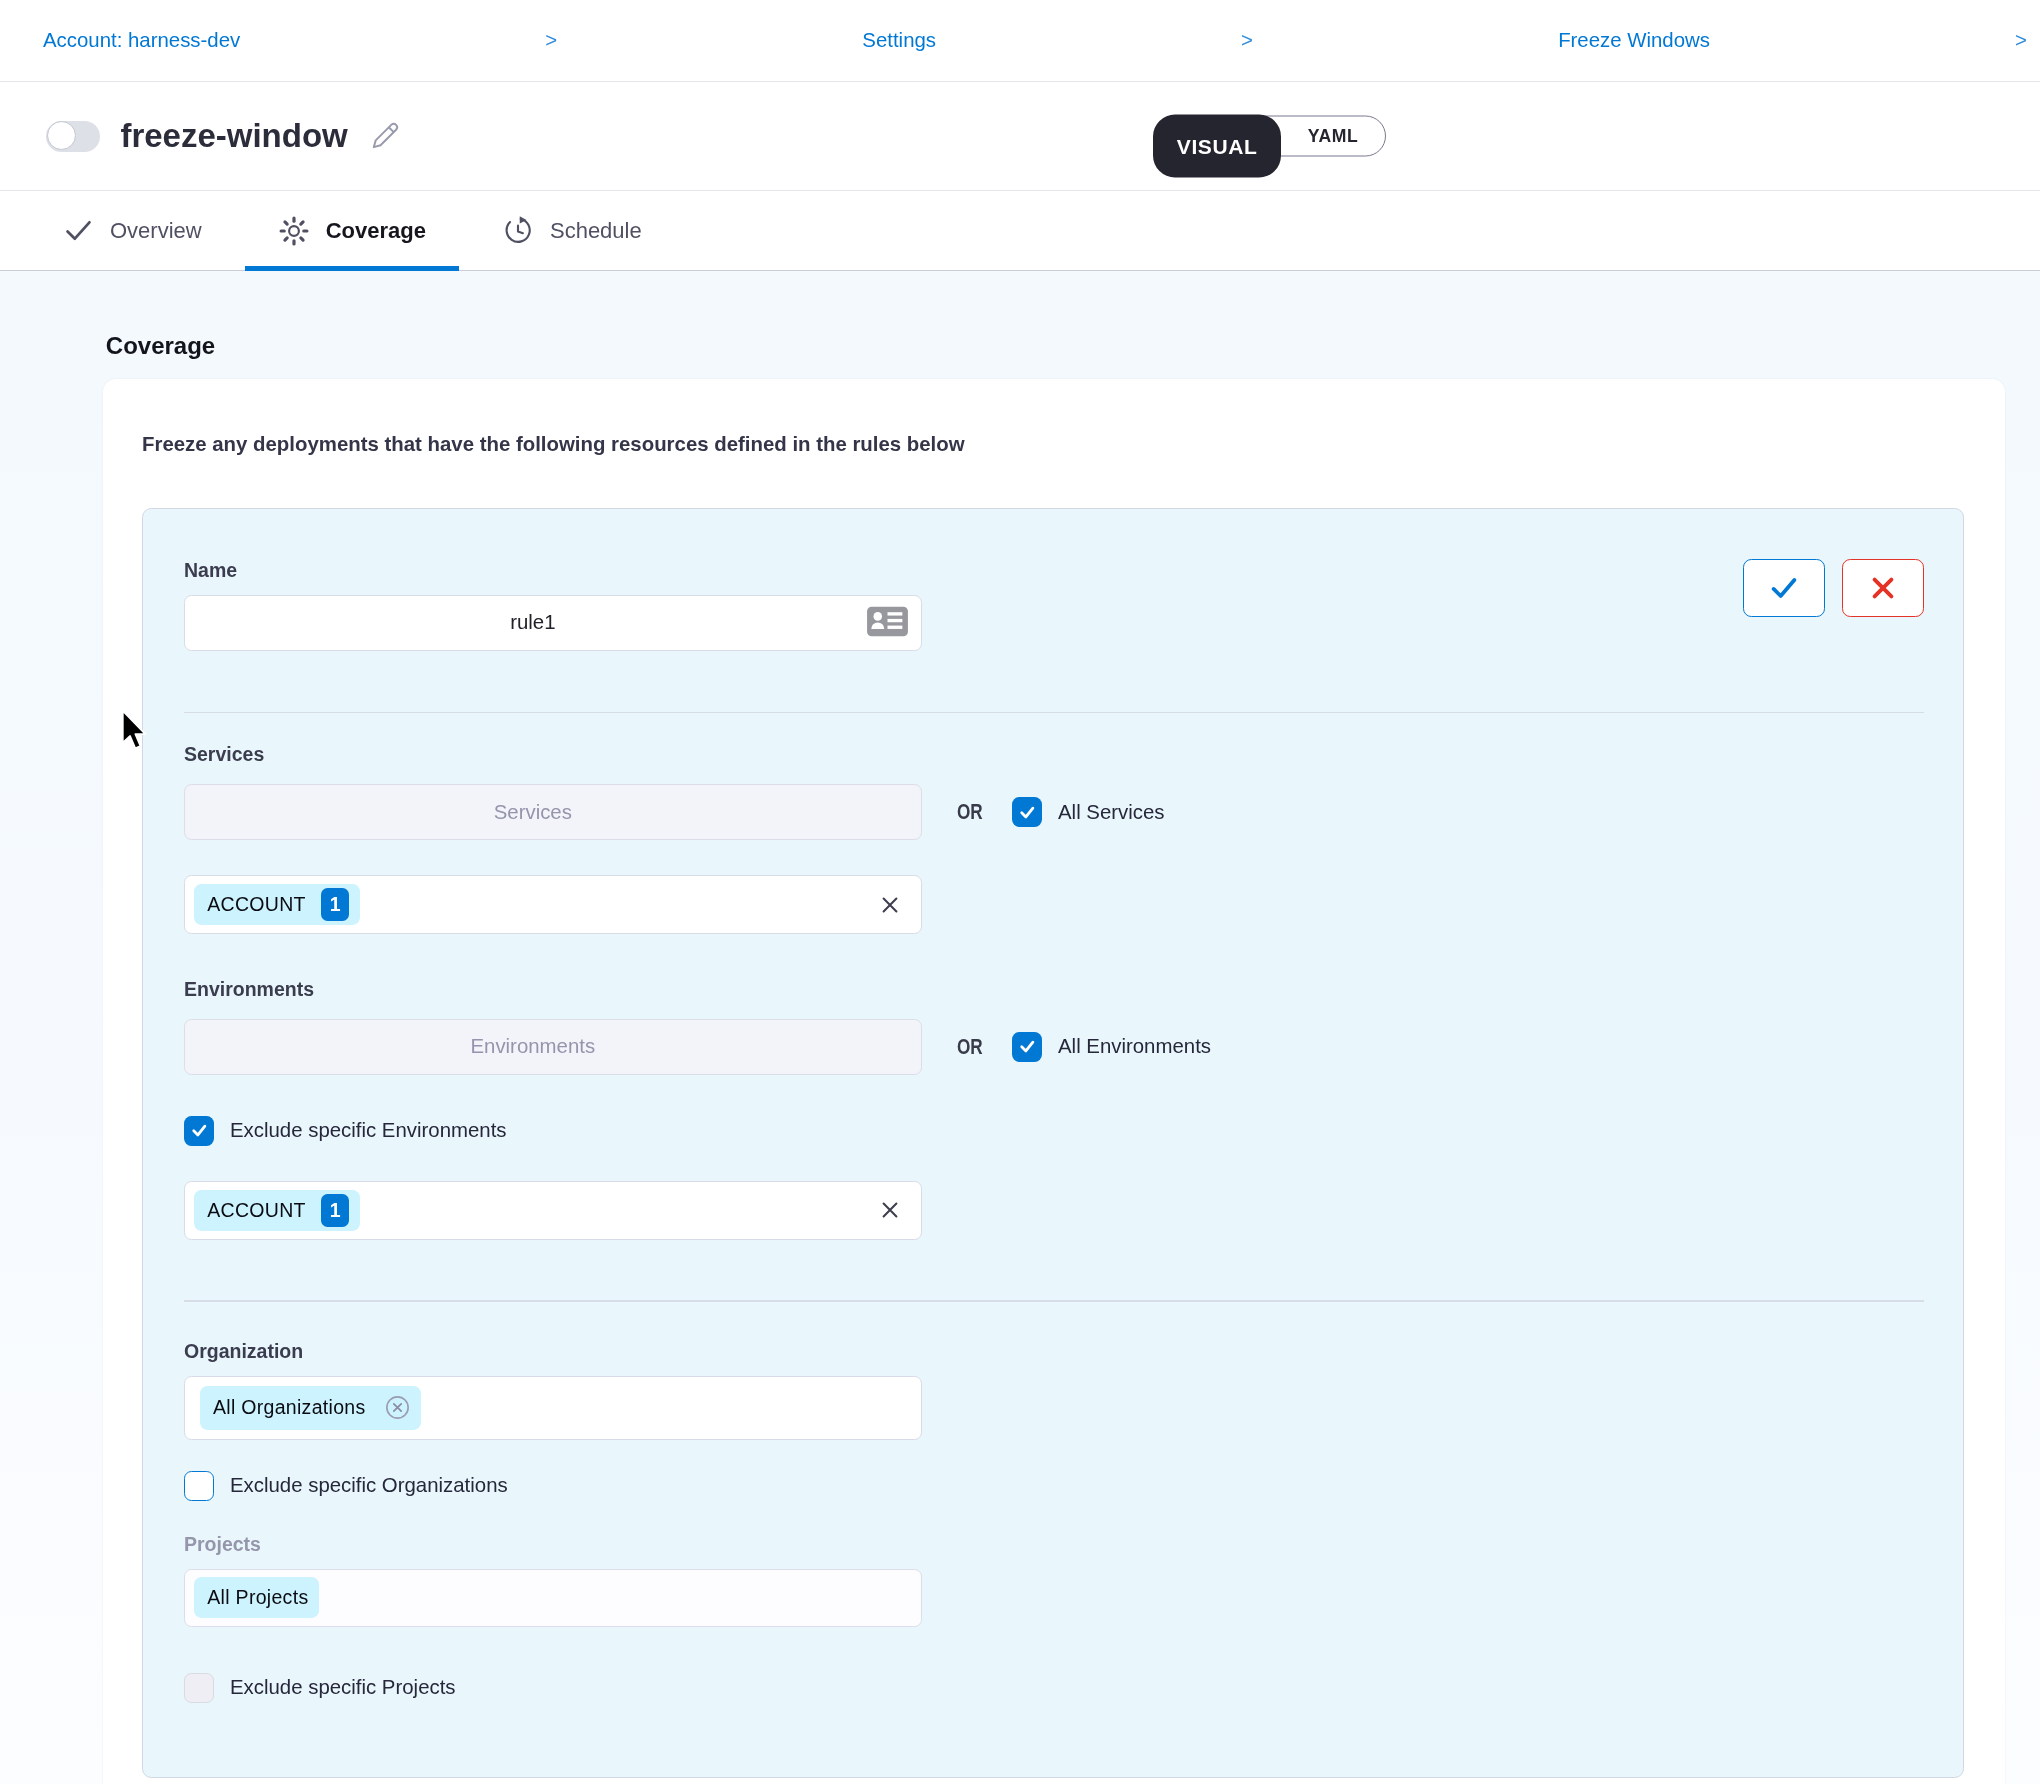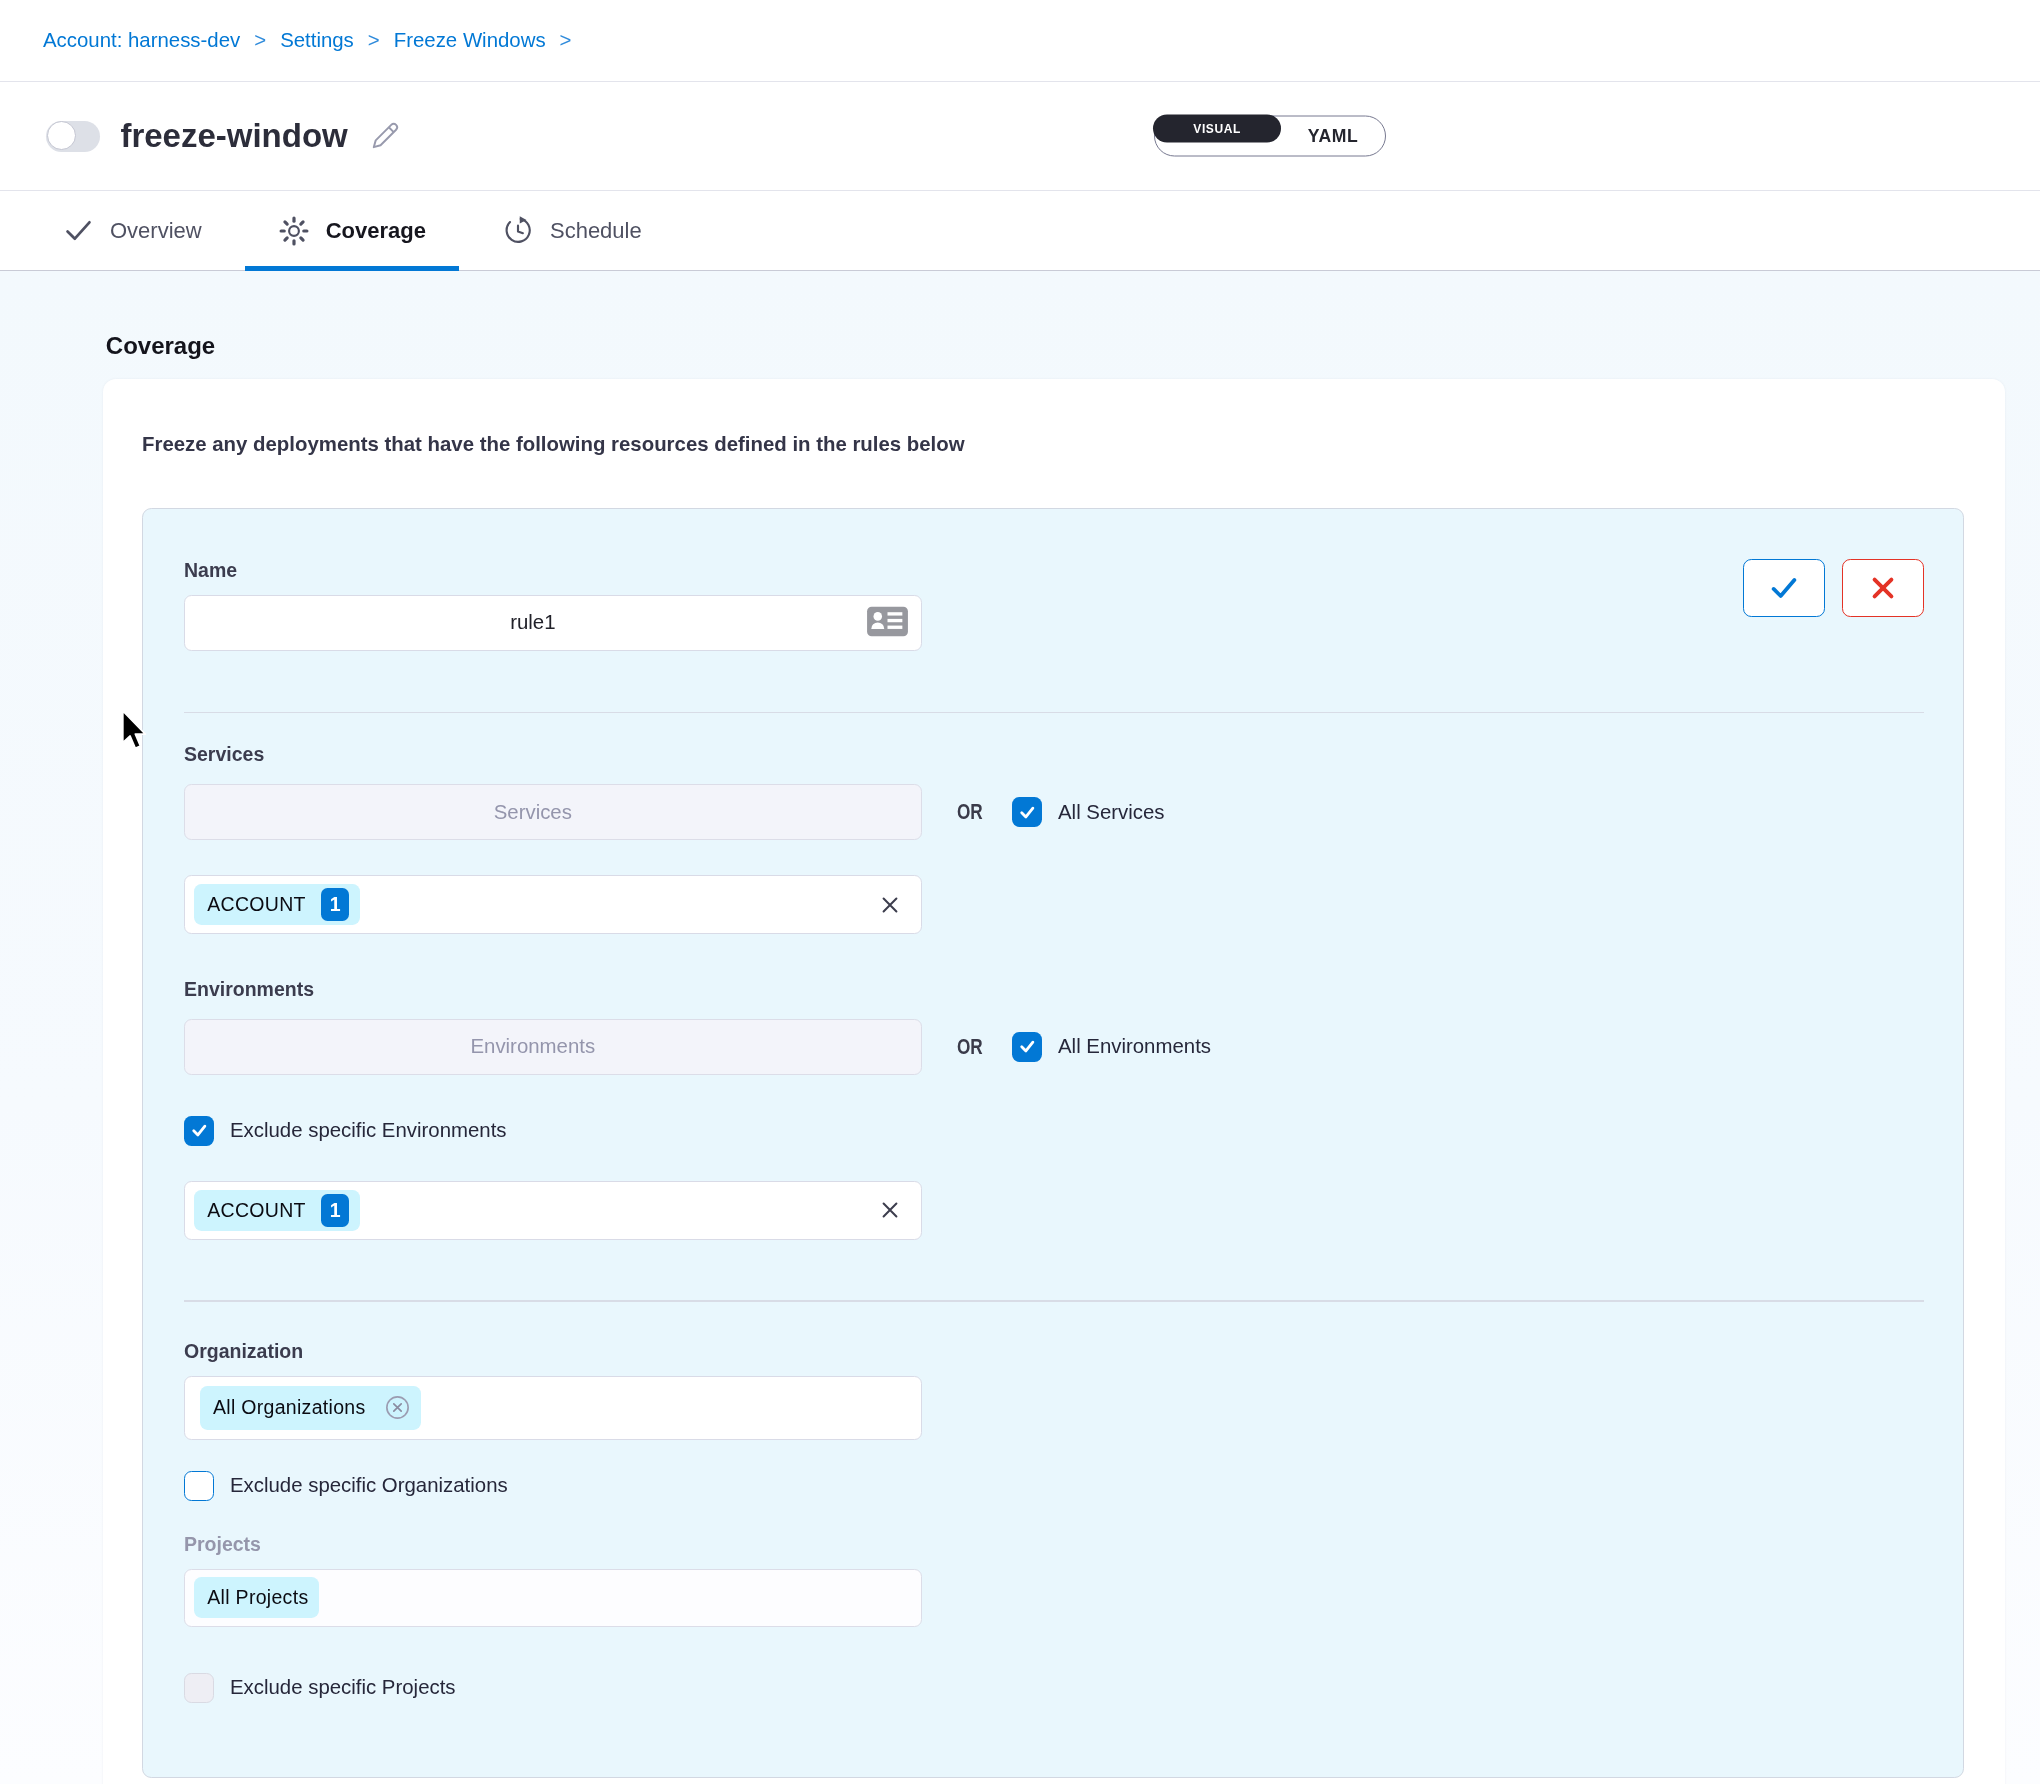--- a/index.html
+++ b/index.html
@@ -6,39 +6,39 @@
   html,body { margin:0; padding:0; }
   body {
     width:2041px; height:1785px; position:relative; overflow:hidden;
     background:#ffffff;
     font-family:"Liberation Sans","DejaVu Sans",sans-serif;
     color:#22222a;
   }
 
   
   .topbar { height:82px; background:#fff; border-bottom:1.9px solid #e3e4ec;
-            display:flex; align-items:center; padding-left:43px; }
+            display:flex; align-items:center; padding-left:43px;justify-content:space-between; }
   .crumb { color:#0278d5; font-size:20.4px; cursor:pointer; }
   .crumb-sep { color:#2f8bdb; font-size:20.4px; margin:0 14px; }
 
   
   .titlebar { height:109px; background:#fff; border-bottom:1.9px solid #e3e4ec;
               display:flex; align-items:center; padding:0 46px; position:relative; }
   .toggle { width:54px; height:31px; border-radius:16px; background:#dde0e7;
             position:relative; margin-right:20.4px; flex:0 0 auto; }
   .toggle .knob { position:absolute; left:0.9px; top:0.9px; width:29px; height:29px;
                   border-radius:50%; background:#fff; border:1.9px solid #c3c5d1; }
   .page-title { font-size:33px; font-weight:700; color:#2c2d3a; margin:0 18.6px 0 0; }
   .viewtoggle { position:absolute; left:1154px; top:50%; transform:translateY(-50%);
                 width:232px; height:41px; border:1.9px solid #777990; border-radius:21.3px;
                 background:#fff; }
-  .seg-visual { position:absolute; left:-1.9px; top:-1.9px; width:128px; height:28px;
+  .seg-visual { position:absolute; left:-1.9px; top:-1.9px; width:128px; height:63px;
                 background:#24252e; border-radius:22px; color:#fff;
                 display:flex; align-items:center; justify-content:center;
-                font-size:12px; font-weight:700; letter-spacing:0.6px; }
+                font-size:21px; font-weight:700; letter-spacing:0.6px; }
   .seg-yaml { position:absolute; left:126px; right:0; top:0; bottom:0;
               display:flex; align-items:center; justify-content:center;
               color:#24252e; font-size:17.6px; font-weight:700; letter-spacing:0.6px; }
 
   
   .tabsbar { height:80px; background:#fff; border-bottom:1.9px solid #c9cbd6;
              display:flex; align-items:center; padding-left:63px; position:relative; }
   .tab { height:78px; display:flex; align-items:center; gap:16px; position:relative;
          font-size:22px; color:#4f5162; cursor:pointer;justify-content:flex-end; }
   .tab + .tab { margin-left:43px; }

